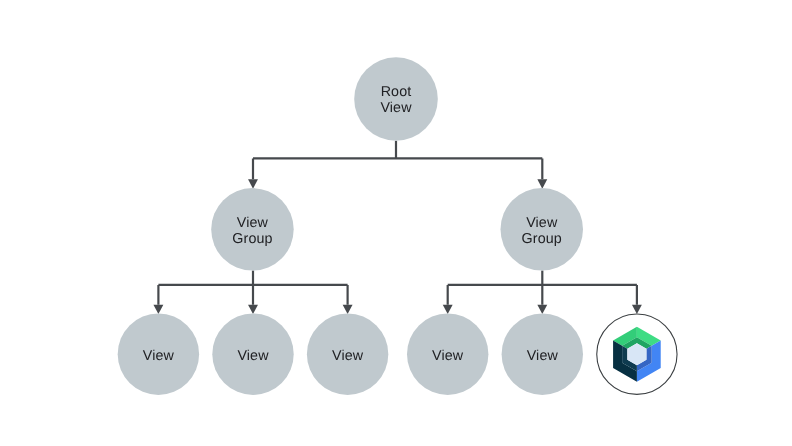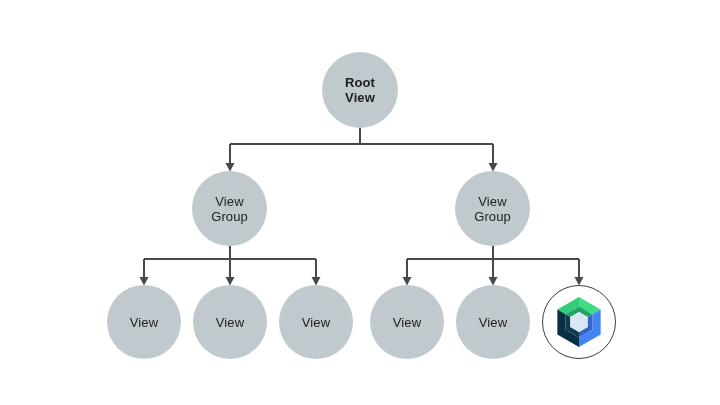--- a/index.html
+++ b/index.html
@@ -32,21 +32,21 @@
     justify-content: center;
   }
   .node-label {
     color: var(--node-text, #202124);
     font-size: 13px;
     line-height: 15px;
     text-align: center;
     white-space: pre-line;
     letter-spacing: 0.1px;
   }
-  .n-root  { left: 322px; top: 52px;  width: 76px; height: 76px; font-weight: bold; }
+  .n-root  { left: 322px; top: 52px;  width: 76px; height: 76px; }
   .n-vg-l  { left: 192px; top: 171px; width: 75px; height: 75px; }
   .n-vg-r  { left: 455px; top: 171px; width: 75px; height: 75px; }
   .n-v1    { left: 107px; top: 285px; width: 74px; height: 74px; }
   .n-v2    { left: 193px; top: 285px; width: 74px; height: 74px; }
   .n-v3    { left: 279px; top: 285px; width: 74px; height: 74px; }
   .n-v4    { left: 370px; top: 285px; width: 74px; height: 74px; }
   .n-v5    { left: 456px; top: 285px; width: 74px; height: 74px; }
   .n-compose {
     left: 542px; top: 285px; width: 74px; height: 74px;
     background: #FFFFFF;

